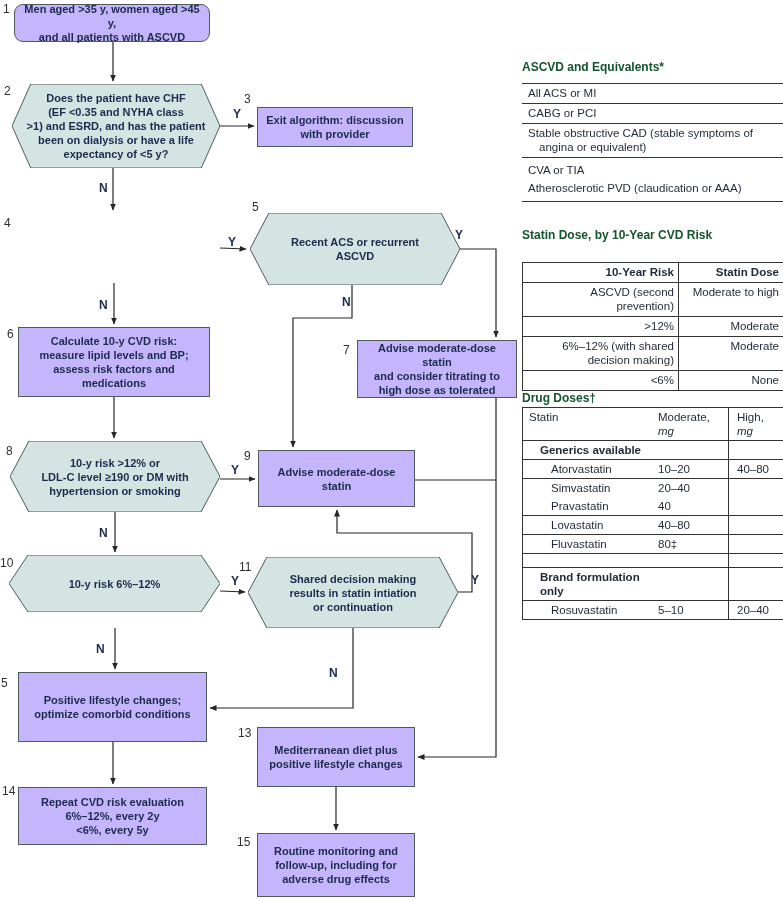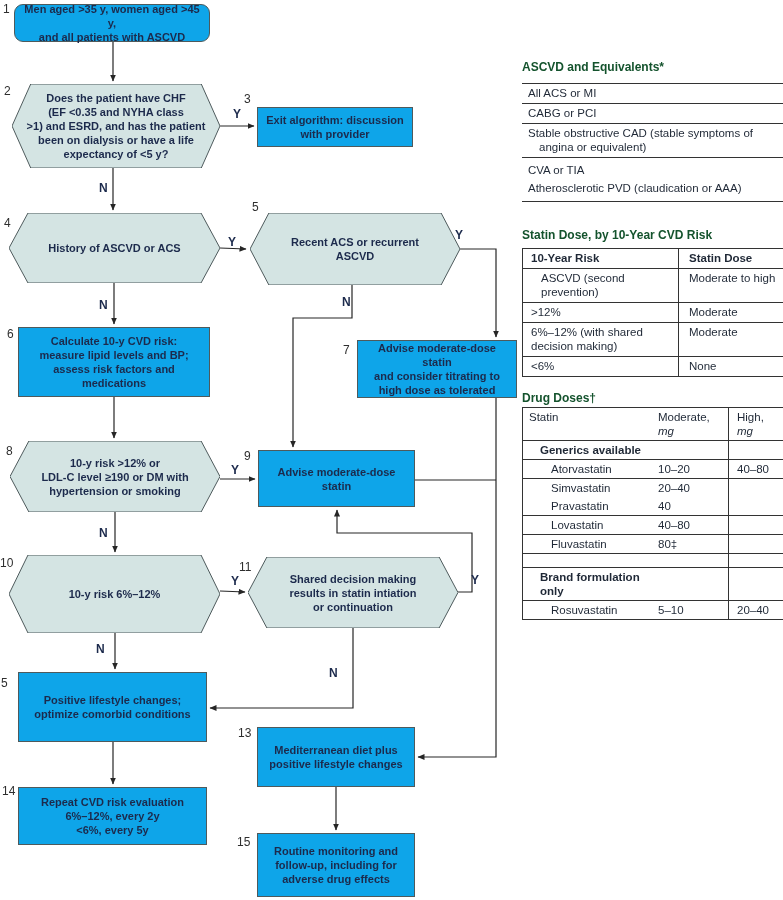--- a/index.html
+++ b/index.html
@@ -1,37 +1,37 @@
 <!DOCTYPE html>
 <html><head>
 <meta charset="utf-8">
 <title>Flowchart</title>
 <style>
   html,body{margin:0;padding:0;background:#fff;}
   .canvas{position:relative;width:783px;height:900px;background:#fff;
           font-family:"Liberation Sans",sans-serif;overflow:hidden;}
   .wires{position:absolute;left:0;top:0;z-index:1;}
   .node{position:absolute;z-index:2;display:flex;align-items:center;justify-content:center;text-align:center;}
-  .rectnode{background:#0ea5e9;border:1px solid #4e5a5c;box-sizing:border-box;}
+  .rectnode{background:#c4b5fd;border:1px solid #4e5a5c;box-sizing:border-box;}
   .round{border-radius:9px;}
   .hexsvg{position:absolute;left:0;top:0;width:100%;height:100%;}
   .hexsvg polygon{fill:#d4e4e3;stroke:#4e5a5c;stroke-width:1;}
   .ntext{position:relative;z-index:1;white-space:pre-line;font-weight:bold;font-size:11px;
          line-height:14px;color:#1c2a4c;padding:0 4px;}
   .num{position:absolute;z-index:3;font-size:12px;color:#2e2e2e;}
   .elabel{position:absolute;z-index:3;font-size:12px;font-weight:bold;color:#1c2a4c;}
   .tbl{position:absolute;z-index:2;font-size:11.5px;color:#1f2836;}
   .ttitle{font-weight:bold;font-size:12px;color:#14532d;}
   
   .t1body{border-top:1px solid #333;margin-top:9px;}
   .t1row{border-bottom:1px solid #333;padding:2px 2px 3px 6px;line-height:14px;white-space:pre-line;}
   .t1row.hang{padding-left:17px;text-indent:-11px;}
   .t1row.wide{line-height:18px;padding-top:3px;padding-bottom:4px;}
   
-  .t2grid{margin-top:6px;border:1px solid #333;border-right:none;}
+  .t2grid{margin-top:20px;border:1px solid #333;border-right:none;text-align:right;}
   .t2r{display:flex;}
   .t2r + .t2r{border-top:1px solid #333;}
   .t2c1{width:156px;box-sizing:border-box;border-right:1px solid #333;padding:2px 4px 3px 8px;
         line-height:14px;white-space:pre-line;}
   .t2c2{flex:1;padding:2px 4px 3px 10px;line-height:14px;}
   .t2r.th .t2c1,.t2r.th .t2c2{font-weight:bold;}
   .t2c1.ind{padding-left:18px;}
   
   .t3grid{margin-top:2px;border:1px solid #333;border-right:none;}
   .t3r{display:flex;}
@@ -92,26 +92,20 @@
 &gt;1) and ESRD, and has the patient
 been on dialysis or have a life
 expectancy of &lt;5 y?</div>
   </div>
 
   <div class="node rectnode" style="left:257px;top:107px;width:156px;height:40px">
     <div class="ntext">Exit algorithm: discussion
 with provider</div>
   </div>
 
-  <div class="node" style="left:9px;top:213px;width:211px;height:70px">
-    <svg class="hexsvg" viewBox="0 0 100 100" preserveAspectRatio="none">
-        <polygon vector-effect="non-scaling-stroke" points="0,50 9,0 91,0 100,50 91,100 9,100"></polygon>
-      </svg>
-    <div class="ntext">History of ASCVD or ACS</div>
-  </div>
 
   <div class="node" style="left:250px;top:213px;width:210px;height:72px">
     <svg class="hexsvg" viewBox="0 0 100 100" preserveAspectRatio="none">
         <polygon vector-effect="non-scaling-stroke" points="0,50 9,0 91,0 100,50 91,100 9,100"></polygon>
       </svg>
     <div class="ntext">Recent ACS or recurrent
 ASCVD</div>
   </div>
 
   <div class="node rectnode" style="left:18px;top:327px;width:192px;height:70px">
@@ -133,21 +127,21 @@
       </svg>
     <div class="ntext">10-y risk &gt;12% or
 LDL-C level ≥190 or DM with
 hypertension or smoking</div>
   </div>
 
   <div class="node rectnode" style="left:258px;top:450px;width:157px;height:57px">
     <div class="ntext">Advise moderate-dose statin</div>
   </div>
 
-  <div class="node" style="left:9px;top:555px;width:211px;height:78px">
+  <div class="node" style="left:9px;top:555px;width:211px;height:57px">
     <svg class="hexsvg" viewBox="0 0 100 100" preserveAspectRatio="none">
         <polygon vector-effect="non-scaling-stroke" points="0,50 9,0 91,0 100,50 91,100 9,100"></polygon>
       </svg>
     <div class="ntext">10-y risk 6%–12%</div>
   </div>
 
   <div class="node" style="left:248px;top:557px;width:210px;height:71px">
     <svg class="hexsvg" viewBox="0 0 100 100" preserveAspectRatio="none">
         <polygon vector-effect="non-scaling-stroke" points="0,50 9,0 91,0 100,50 91,100 9,100"></polygon>
       </svg>

